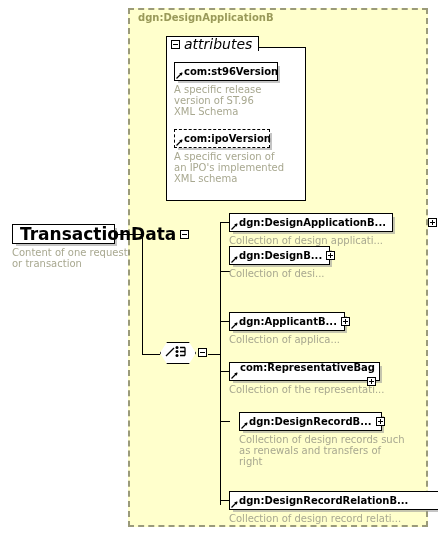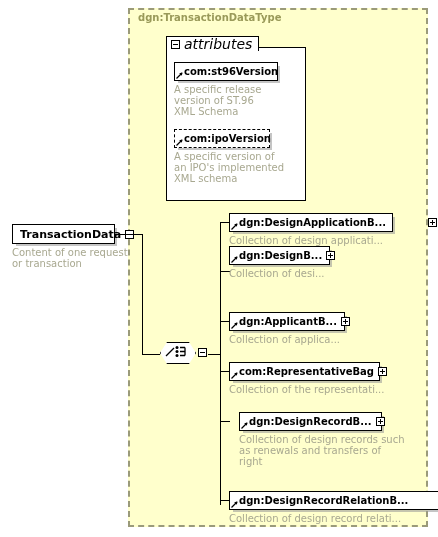--- a/index.html
+++ b/index.html
@@ -146,21 +146,21 @@
     margin-top: 3px;
     font-size: 10px;
     color: #a8a890;
     line-height: 11px;
     white-space: pre-line;
   }
 
   
   #root-node { left: 12px; top: 224px; }
   #root-node .box { height: 20px; padding-left: 7px; padding-right: 2px; }
-  #root-node .box .name { font-size: 11px; }
+  #root-node .box .name { font-size: 17px; }
   #root-node .desc { color: #a8a890; }
 
   
   #sequence-node {
     position: absolute;
     left: 160px;
     top: 340px;
     width: 48px;
     height: 27px;
   }
@@ -189,21 +189,21 @@
     left: 38px;
     top: 8px;
   }
 </style>
 </head>
 <body>
 
 <div id="canvas">
 
   <div id="type-container"></div>
-  <div id="type-title">dgn:TransactionDataType</div>
+  <div id="type-title">dgn:DesignApplicationB</div>
 
   <div id="attributes-panel"></div>
   <div id="attributes-tab">
     <span class="expander"></span>
     <span class="lbl">attributes</span>
   </div>
 
   <div class="node" id="attr-0" style="left:174px; top:62px;">
     <div class="box" style="width:104px;">
       <svg class="ref-arrow" viewBox="0 0 7 7">
@@ -296,21 +296,21 @@
         <path d="M0.5 6.5 L6 1" stroke="#000" stroke-width="1.2" fill="none"></path>
         <path d="M6.5 0.5 L3.2 1.2 L5.8 3.8 Z" fill="#000"></path>
       </svg>
       <span class="name">dgn:ApplicantB...</span>
       <span class="expander plus" style="margin-left:auto;"></span>
     </div>
     <div class="desc">Collection of applica...</div>
   </div>
 
   <div class="node" style="left:229px; top:362px;">
-    <div class="box" style="width:151px;">
+    <div class="box" style="width:151px;flex-direction:column;">
       <svg class="ref-arrow" viewBox="0 0 7 7">
         <path d="M0.5 6.5 L6 1" stroke="#000" stroke-width="1.2" fill="none"></path>
         <path d="M6.5 0.5 L3.2 1.2 L5.8 3.8 Z" fill="#000"></path>
       </svg>
       <span class="name">com:RepresentativeBag</span>
       <span class="expander plus" style="margin-left:auto;"></span>
     </div>
     <div class="desc">Collection of the representati...</div>
   </div>
 

